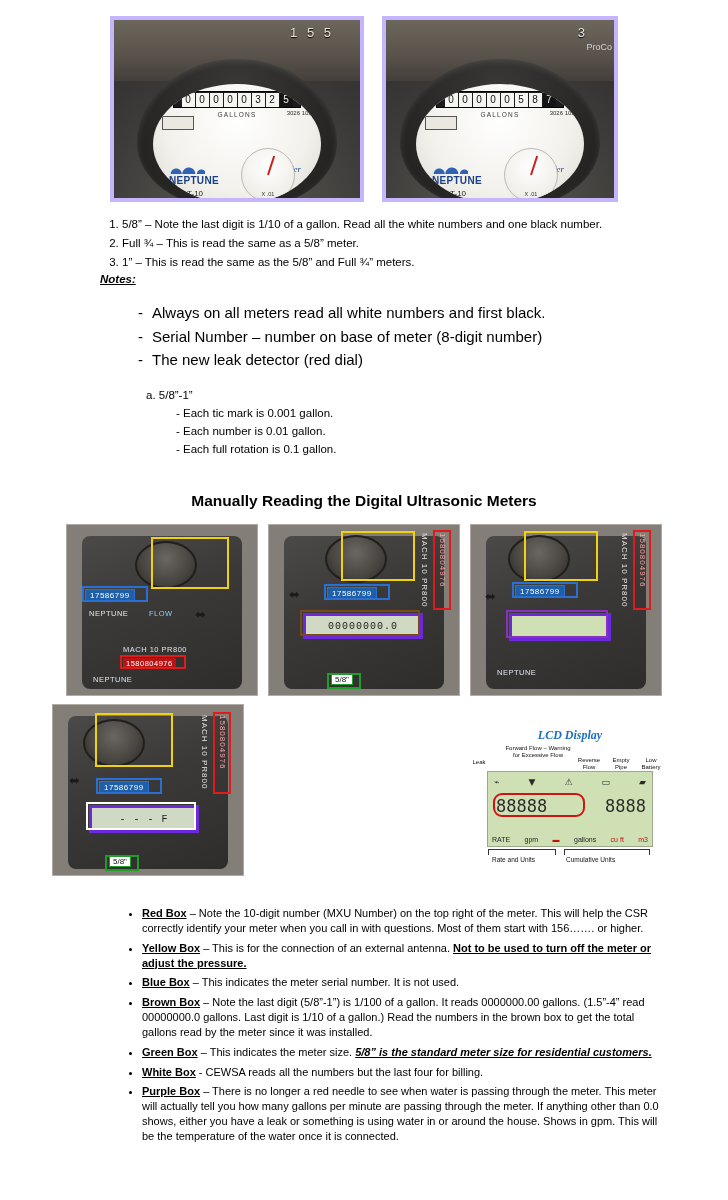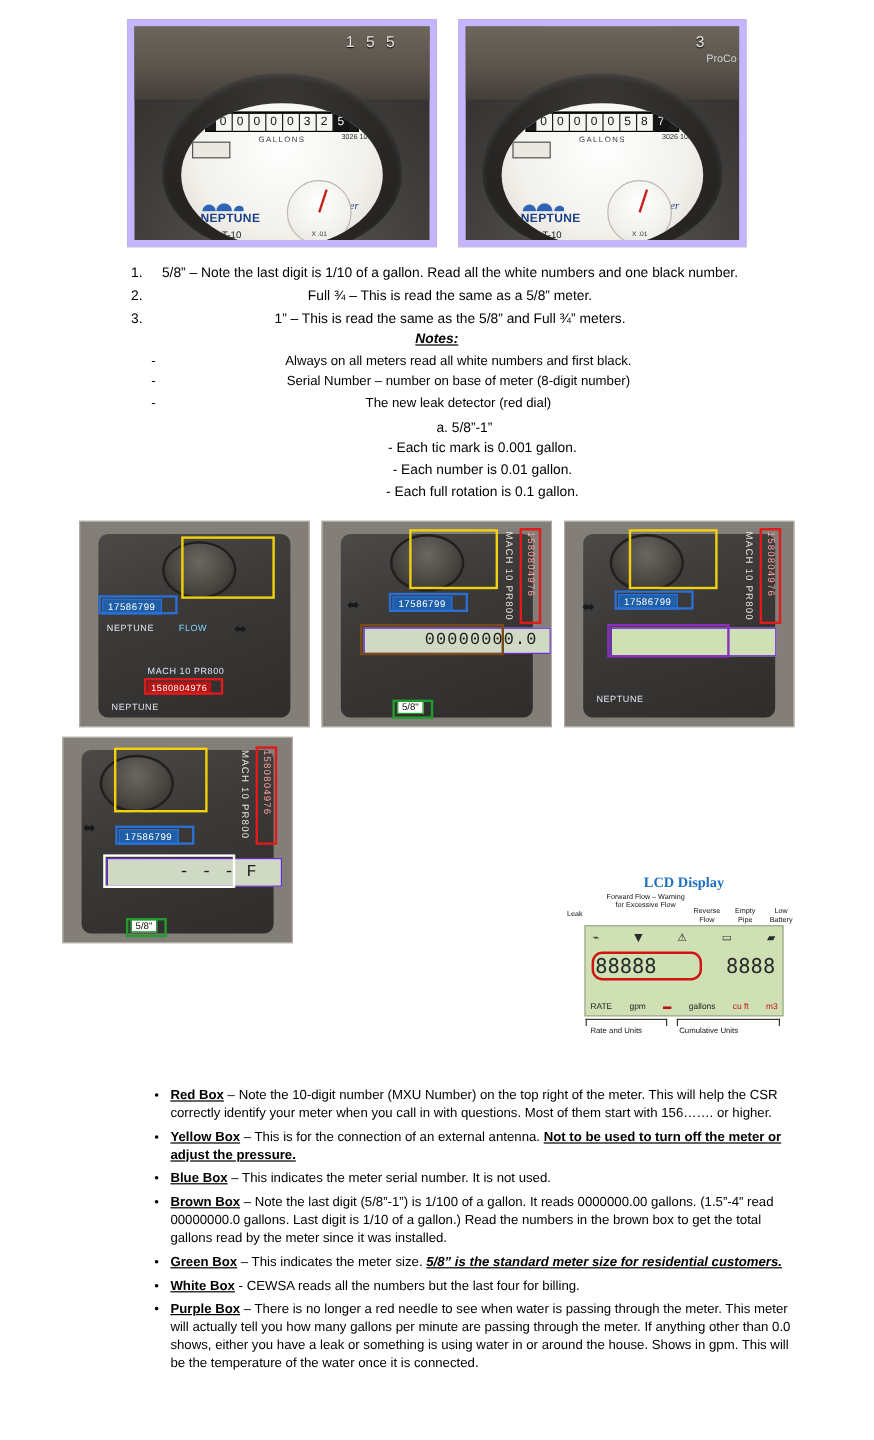--- a/index.html
+++ b/index.html
@@ -42,21 +42,21 @@
     margin-top: 16px;
     display: flex;
     justify-content: center;
     gap: 18px;
   }
   .meter-photo {
     width: 246px;
     height: 178px;
     position: relative;
     overflow: hidden;
-    border: 6px solid #c4b5fd;
+    border: 4px solid #c4b5fd;
     background: #8e8a84;
   }
   .meter-photo.small { width: 228px; }
   .mp-bg {
     position: absolute; inset: 0;
     background:
       radial-gradient(circle at 50% 115%, #5c5955 0%, #4a4845 35%, #3d3b39 60%, #2e2c2b 100%);
   }
   .mp-top {
     position: absolute; left: 0; right: 0; top: 0; height: 34%;
@@ -200,44 +200,43 @@
     left: 0; right: 0; bottom: 4px;
     text-align: center;
     font-size: 5.5px;
     font-family: "Liberation Sans", sans-serif;
     color: #333;
   }
   
   .content {
     margin: 0 auto;
     width: 528px;
-    text-align: center;
   }
   ol.numbered {
     margin: 14px 0 0 0;
     padding-left: 22px;
     font-family: "Liberation Sans", sans-serif;
     font-size: 11.5px;
     line-height: 1.55;
   }
   ol.numbered li { margin-bottom: 1px; }
   .notes-head {
     font-family: "Liberation Sans", sans-serif;
     font-weight: bold;
     font-style: italic;
     text-decoration: underline;
     font-size: 11.5px;
     margin: 2px 0 2px 0;
   }
   ul.dashes {
     list-style: none;
-    margin: 4px;
+    margin: 16px;
     padding-left: 22px;
     font-family: "Liberation Sans", sans-serif;
-    font-size: 11px;
+    font-size: 15px;
     line-height: 1.55;
   }
   ul.dashes > li { position: relative; padding-left: 14px; }
   ul.dashes > li::before {
     content: "-";
     position: absolute;
     left: 0;
   }
   .sub-a {
     font-family: "Liberation Sans", sans-serif;
@@ -330,29 +329,28 @@
     position: absolute;
     writing-mode: vertical-rl;
     font-family: "Liberation Sans", sans-serif;
     font-size: 8px;
     color: #e6e3dd;
     letter-spacing: 1px;
   }
   .lcd-strip {
     position: absolute;
     background: #cfd9c4;
-    border: 1px solid #6d28d9;
+    border: 3px solid #6d28d9;
     display: flex;
     align-items: center;
     justify-content: center;
     font-family: "Liberation Mono", monospace;
-    font-size: 14px;
+    font-size: 10px;
     color: #1c1c1c;
     letter-spacing: 1px;
-    padding-left: 40px;
   }
   .size-tag {
     position: absolute;
     background: #fff;
     border: 1px solid #1f9c2a;
     color: #111;
     font-family: "Liberation Sans", sans-serif;
     font-size: 8px;
     padding: 0 3px;
   }
@@ -372,20 +370,21 @@
   
   .lcd-diagram {
     position: absolute;
     left: 462px;
     top: 712px;
     width: 216px;
     height: 148px;
   }
   .lcd-title {
     font-family: "Liberation Serif", serif;
+    font-style: italic;
     font-weight: bold;
     font-size: 12px;
     color: #1d6fc0;
     text-align: center;
     margin-bottom: 2px;
   }
   .lcd-panel {
     position: relative;
     margin: 0 auto;
     width: 164px;
@@ -564,20 +563,23 @@
       <li>Always on all meters read all white numbers and first black.</li>
       <li>Serial Number – number on base of meter (8-digit number)</li>
       <li>The new leak detector (red dial)</li>
     </ul>
     <div class="sub-a">a.   5/8”-1”</div>
     <div class="sub-dash">- Each tic mark is 0.001 gallon.</div>
     <div class="sub-dash">- Each number is 0.01 gallon.</div>
     <div class="sub-dash">- Each full rotation is 0.1 gallon.</div>
   </div>
 
+  <div style="margin-top:34px;">
+    <div class="h2">Manually Reading the Digital Ultrasonic Meters</div>
+  </div>
 
   <div class="photo-row-2">
 
     <div class="us-photo">
       <div class="us-bg"></div>
       <div class="us-body"></div>
       <div class="us-cap" style="left:52%;top:16px;"></div>
       <div class="box box-yellow" style="left:44%;top:12px;width:78px;height:52px;"></div>
       <div class="chip-blue" style="left:18px;top:64px;">17586799</div>
       <div class="box box-blue" style="left:15px;top:61px;width:66px;height:16px;"></div>

